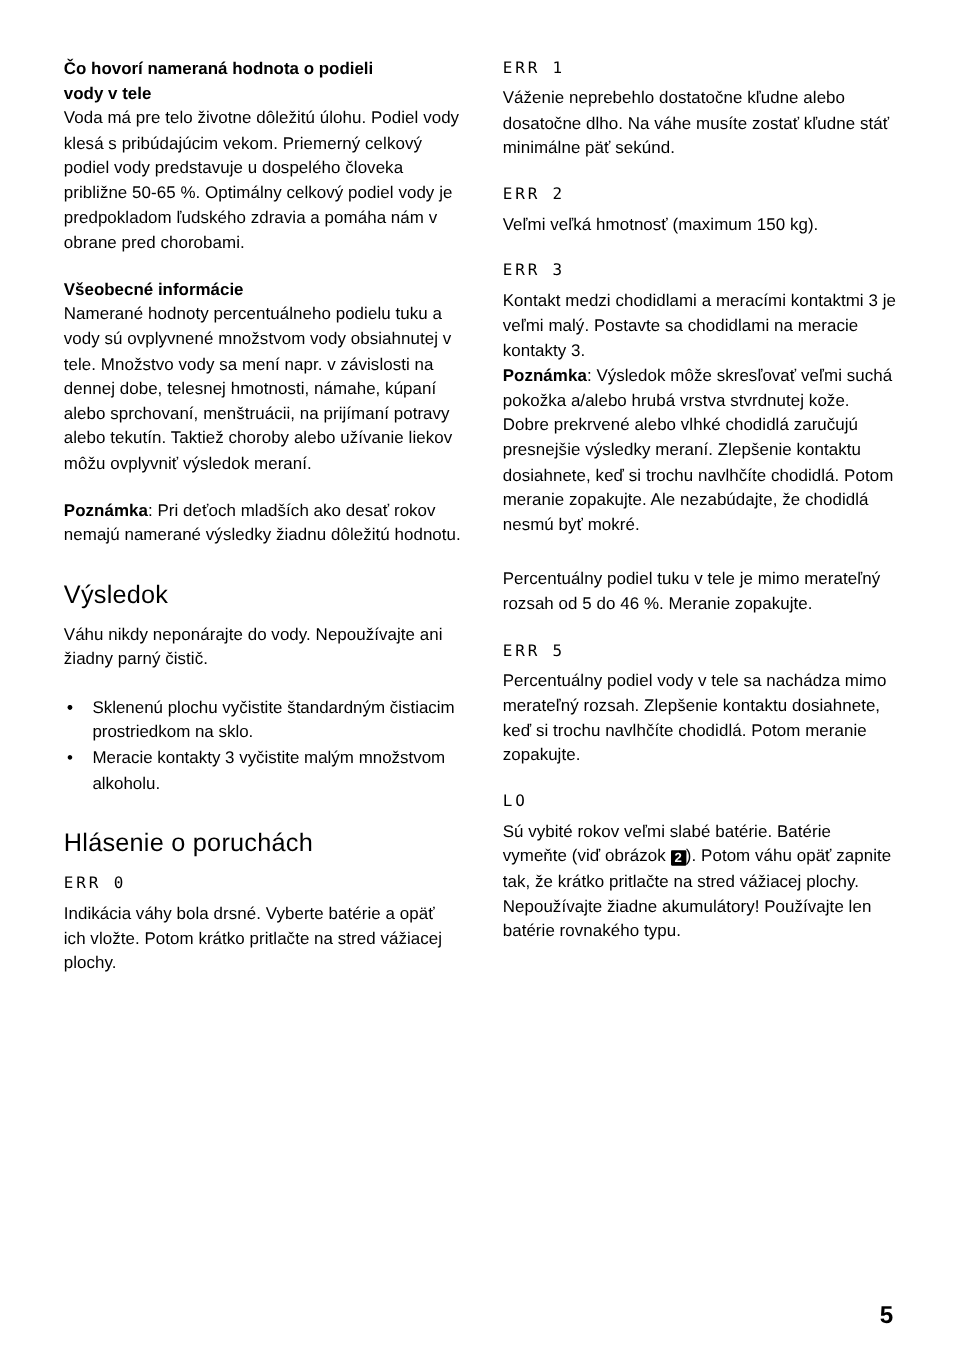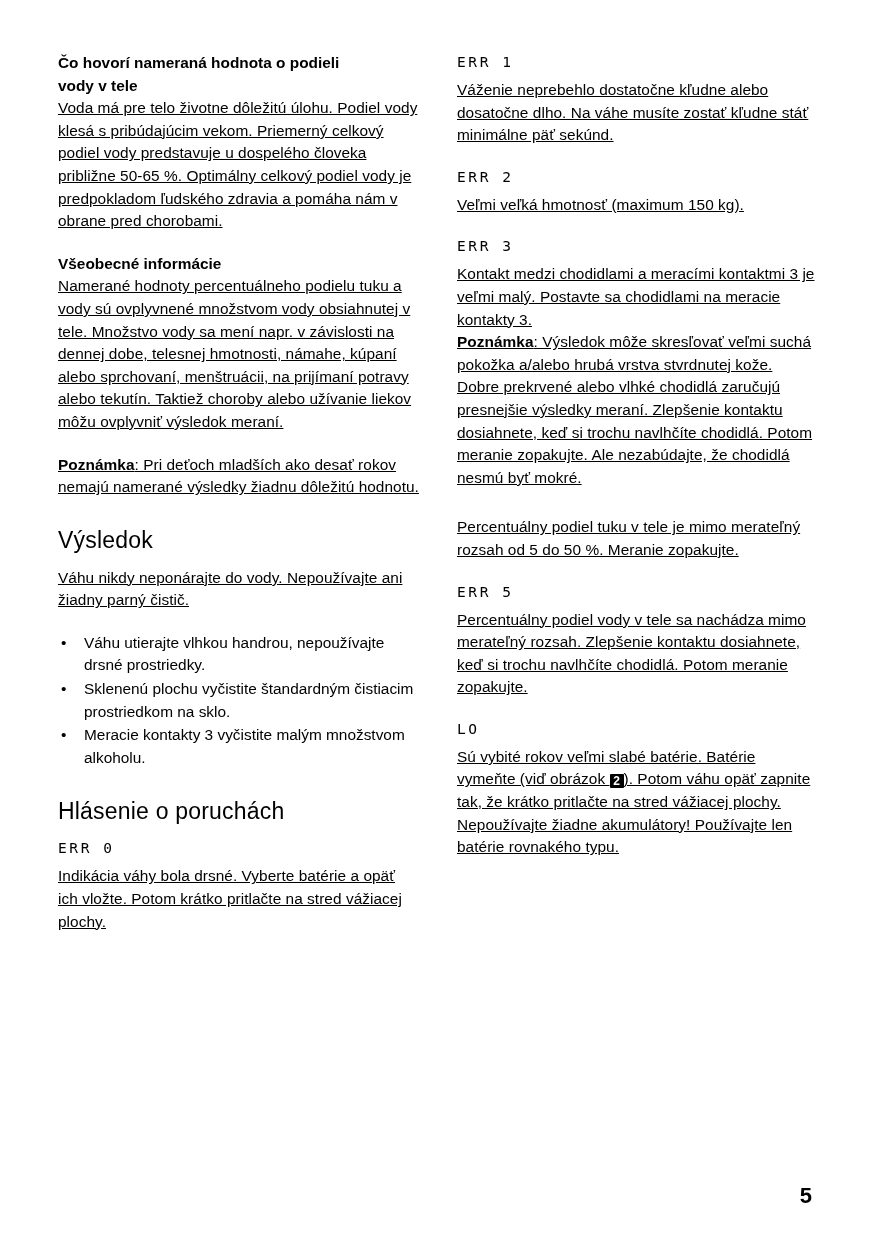--- a/index.html
+++ b/index.html
@@ -34,21 +34,20 @@
     width: 361px;
   }
   p, h2, h3, ul, li {
     margin: 0;
     padding: 0;
   }
   .body-text {
     font-size: 15.4px;
     line-height: 22.6px;
     letter-spacing: 0.05px;
-    text-decoration: underline;
   }
   .sec-head-bold {
     font-size: 15.4px;
     line-height: 22.6px;
     font-weight: bold;
   }
   .big-head {
     font-size: 23px;
     line-height: 30px;
     font-weight: normal;
@@ -130,21 +129,21 @@
 
       <div class="gap-l"></div>
 
       <h2 class="big-head">Výsledok</h2>
       <div class="gap-head"></div>
       <p class="body-text">Váhu nikdy neponárajte do vody. Nepoužívajte ani žiadny parný čistič.</p>
 
       <div class="gap-m"></div>
 
       <ul class="bullets">
-        <li><span class="bullet-dot">•</span><span>Váhu utierajte vlhkou handrou, nepoužívajte drsné prostriedky.</span></li>
+        <li><span class="bullet-dot">•</span></li>
         <li><span class="bullet-dot">•</span><span>Sklenenú plochu vyčistite štandardným čistiacim prostriedkom na sklo.</span></li>
         <li><span class="bullet-dot">•</span><span>Meracie kontakty 3 vyčistite malým množstvom alkoholu.</span></li>
       </ul>
 
       <div class="gap-l"></div>
 
       <h2 class="big-head">Hlásenie o poruchách</h2>
       <div class="gap-head"></div>
 
       <div class="err-label">ERR 0</div>
@@ -168,21 +167,21 @@
       <div class="gap-m"></div>
 
       <div class="err-label">ERR 3</div>
       <div class="gap-xs"></div>
       <p class="body-text">Kontakt medzi chodidlami a meracími kontaktmi 3 je veľmi malý. Postavte sa chodidlami na meracie kontakty 3.</p>
       <p class="body-text"><span class="bold">Poznámka</span><span>: Výsledok môže skresľovať veľmi suchá pokožka a/alebo hrubá vrstva stvrdnutej kože. Dobre prekrvené alebo vlhké chodidlá zaručujú presnejšie výsledky meraní. Zlepšenie kontaktu dosiahnete, keď si trochu navlhčíte chodidlá. Potom meranie zopakujte. Ale nezabúdajte, že chodidlá nesmú byť mokré.</span></p>
 
       <div class="gap-m"></div>
 
       <div class="gap-xs"></div>
-      <p class="body-text">Percentuálny podiel tuku v tele je mimo merateľný rozsah od 5 do 50 %. Meranie zopakujte.</p>
+      <p class="body-text">Percentuálny podiel tuku v tele je mimo merateľný rozsah od 5 do 46 %. Meranie zopakujte.</p>
 
       <div class="gap-m"></div>
 
       <div class="err-label">ERR 5</div>
       <div class="gap-xs"></div>
       <p class="body-text">Percentuálny podiel vody v tele sa nachádza mimo merateľný rozsah. Zlepšenie kontaktu dosiahnete, keď si trochu navlhčíte chodidlá. Potom meranie zopakujte.</p>
 
       <div class="gap-m"></div>
 
       <div class="err-label">LO</div>

